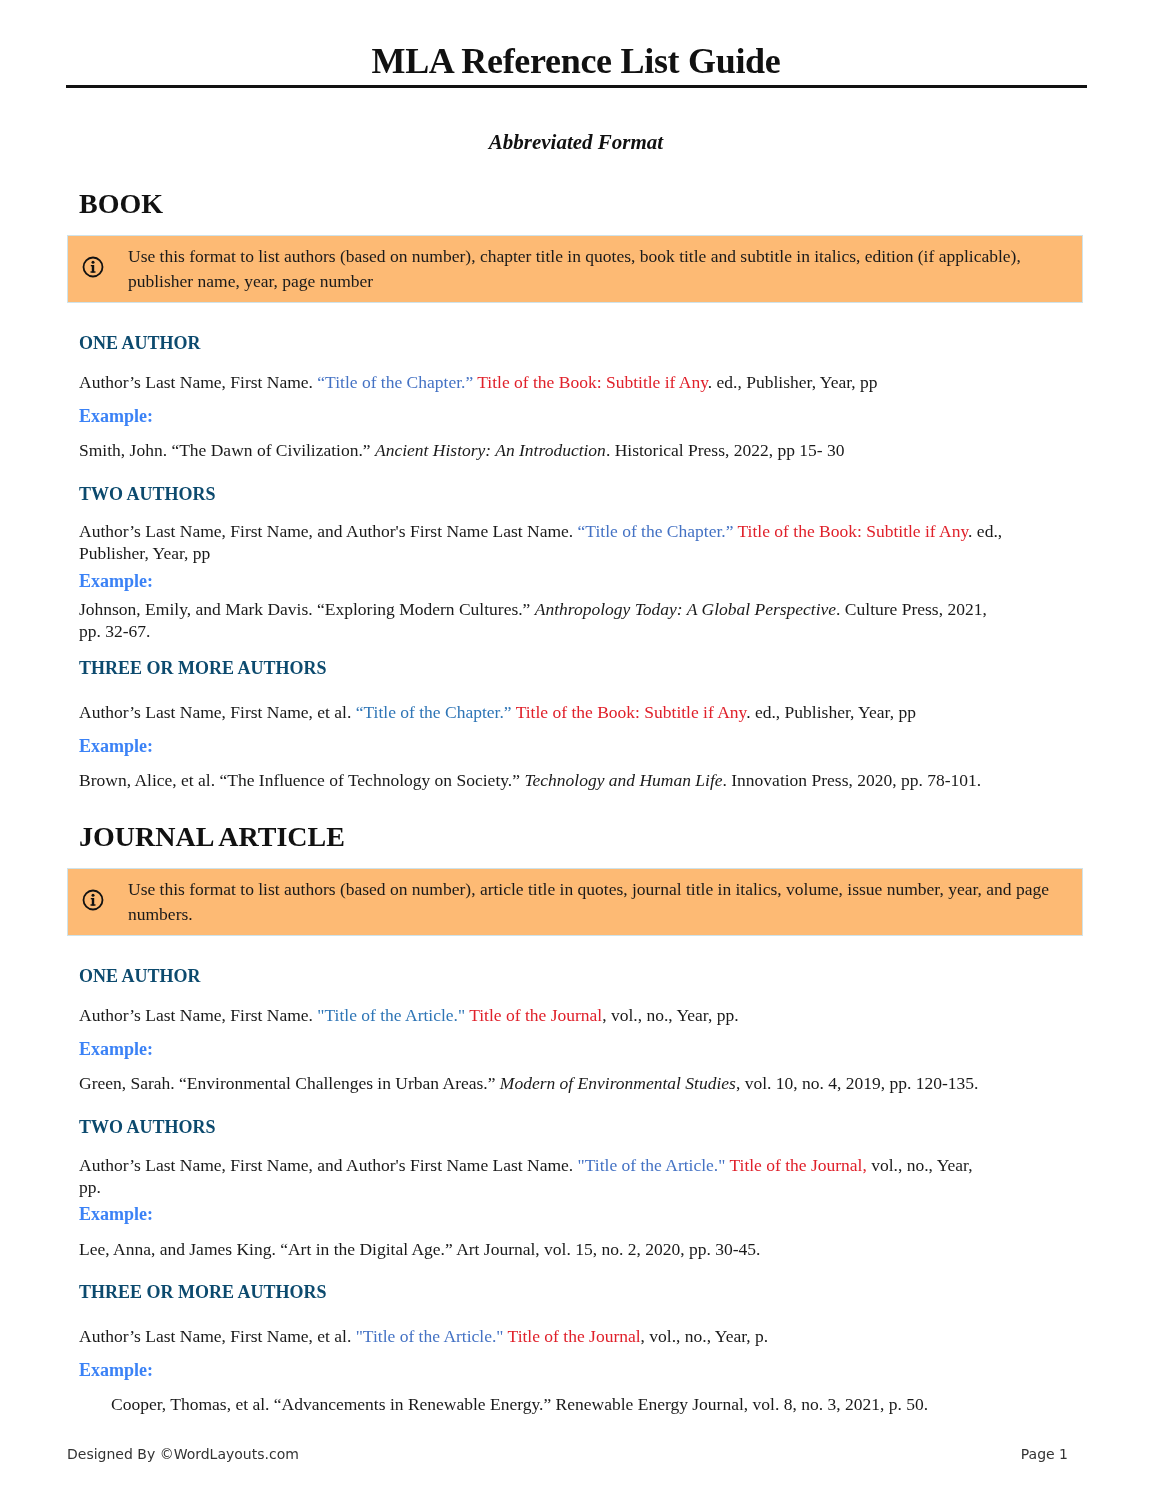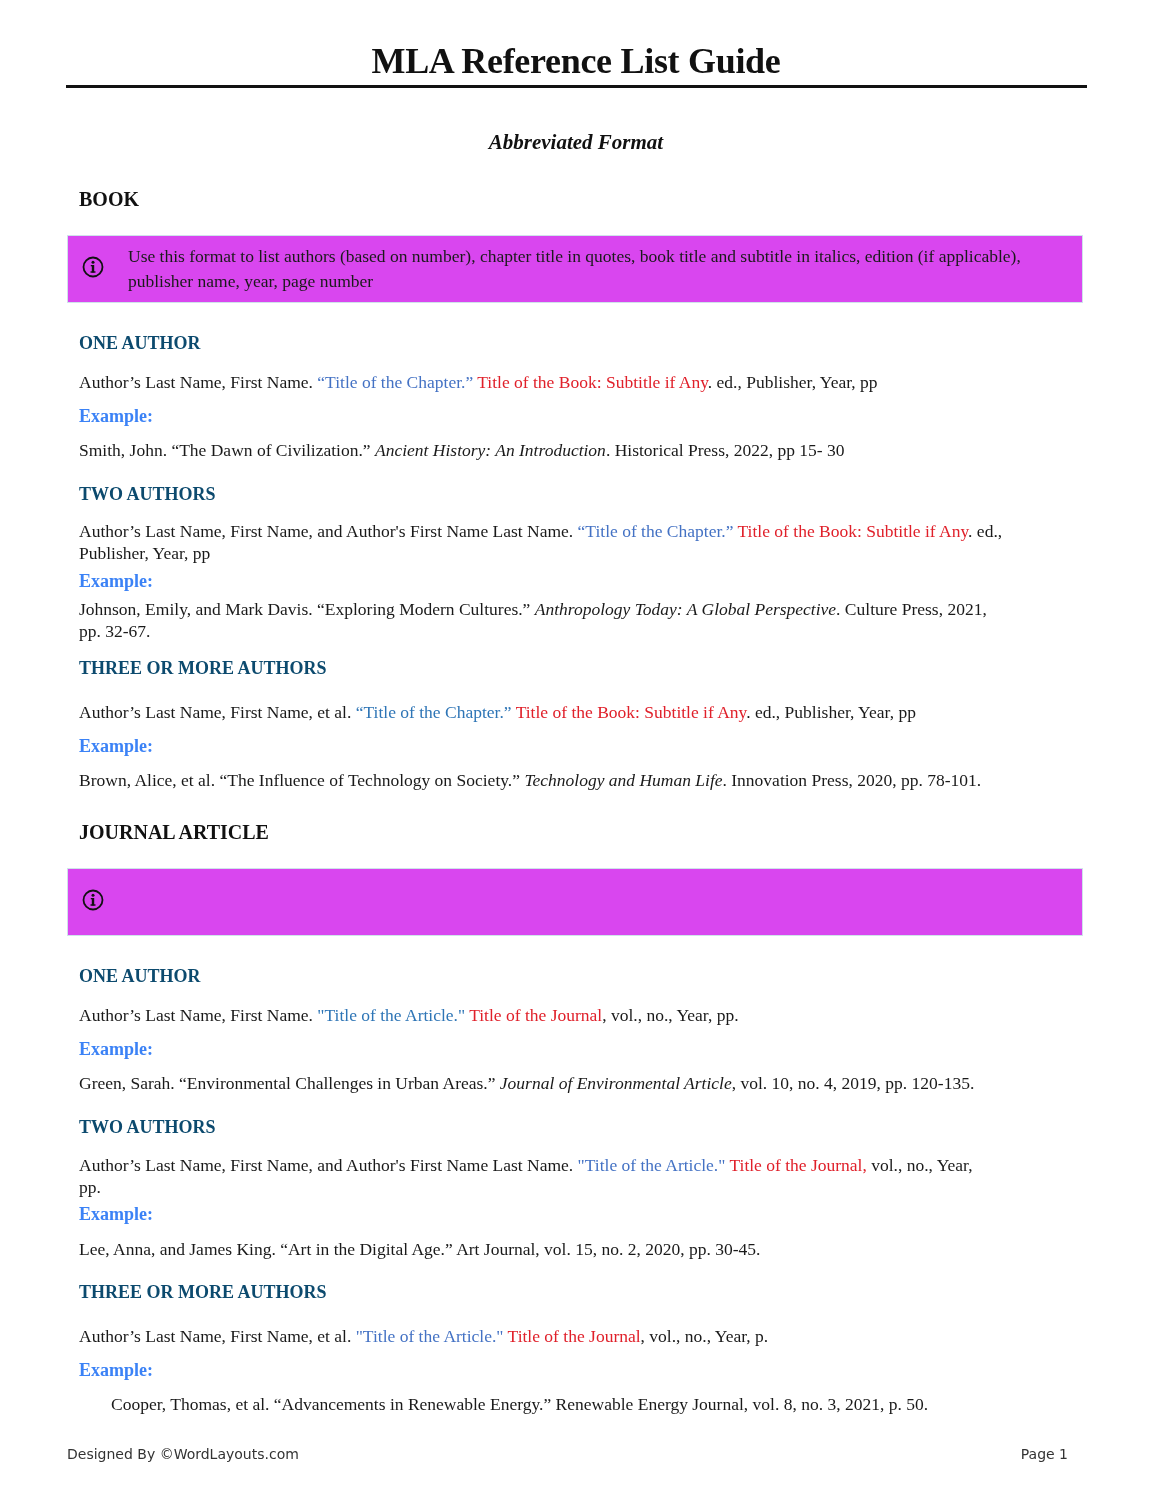--- a/index.html
+++ b/index.html
@@ -15,25 +15,25 @@
     color: #111;
   }
   .title-rule {
     position: absolute; left: 66px; top: 85px; width: 1021px; height: 3px; background: #111;
   }
   .subtitle {
     position: absolute; left: 0; width: 1152px; top: 130px;
     text-align: center; font-size: 21px; font-weight: bold; color: #111; font-style: italic;
   }
   .section-heading {
-    position: absolute; left: 79px; font-size: 20px; font-weight: bold; color: #111;
+    position: absolute; left: 79px; font-size: 28px; font-weight: bold; color: #111;
   }
   .info-box {
     position: absolute; left: 67px; width: 1016px; height: 68px;
-    background: #d946ef; border: 1px solid #cfe3ea; box-sizing: border-box;
+    background: #fdba74; border: 1px solid #cfe3ea; box-sizing: border-box;
   }
   .info-icon {
     position: absolute; left: 14px; top: 20px; width: 22px; height: 22px;
   }
   .info-text {
     position: absolute; left: 60px; top: 8px; width: 940px;
     font-size: 17.5px; line-height: 25px; color: #1a1a1a;
   }
   .sub-heading {
     position: absolute; left: 79px; font-size: 18px; font-weight: bold; color: #0c4a6e;
@@ -111,30 +111,31 @@
   <div class="section-heading" style="top:821px;">JOURNAL ARTICLE</div>
 
   <div class="info-box" style="top:868px;">
     <svg class="info-icon" viewBox="0 0 22 22">
       <circle cx="11" cy="11" r="9.5" fill="none" stroke="#111" stroke-width="1.8"></circle>
       <circle cx="11" cy="6.2" r="1.5" fill="#111"></circle>
       <rect x="9.8" y="9" width="2.4" height="7.5" fill="#111"></rect>
       <rect x="8.5" y="15.3" width="5" height="1.4" fill="#111"></rect>
       <rect x="8.8" y="9" width="2.5" height="1.3" fill="#111"></rect>
     </svg>
+    <div class="info-text">Use this format to list authors (based on number), article title in quotes, journal title in italics, volume, issue number, year, and page numbers.</div>
   </div>
 
   <div class="sub-heading" style="top:966px;">ONE AUTHOR</div>
   <div class="line" style="top:1004px;">
     <span>Author’s Last Name, First Name. </span><span class="blue2">"Title of the Article."</span>
     <span class="red">Title of the Journal</span><span>, vol., no., Year, pp.</span>
   </div>
   <div class="example-label" style="top:1039px;">Example:</div>
   <div class="line" style="top:1072px;">
-    <span>Green, Sarah. “Environmental Challenges in Urban Areas.” </span><span class="ital">Journal of Environmental Article</span><span>, vol. 10, no. 4, 2019, pp. 120-135.</span>
+    <span>Green, Sarah. “Environmental Challenges in Urban Areas.” </span><span class="ital">Modern of Environmental Studies</span><span>, vol. 10, no. 4, 2019, pp. 120-135.</span>
   </div>
 
   <div class="sub-heading" style="top:1117px;">TWO AUTHORS</div>
   <div class="line" style="top:1154px;">
     <span>Author’s Last Name, First Name, and Author's First Name Last Name. </span><span class="blue">"Title of the Article."</span>
     <span class="red">Title of the Journal,</span><span> vol., no., Year,</span><br>
     <span>pp.</span>
   </div>
   <div class="example-label" style="top:1204px;">Example:</div>
   <div class="line" style="top:1238px;">Lee, Anna, and James King. “Art in the Digital Age.” Art Journal, vol. 15, no. 2, 2020, pp. 30-45.</div>

